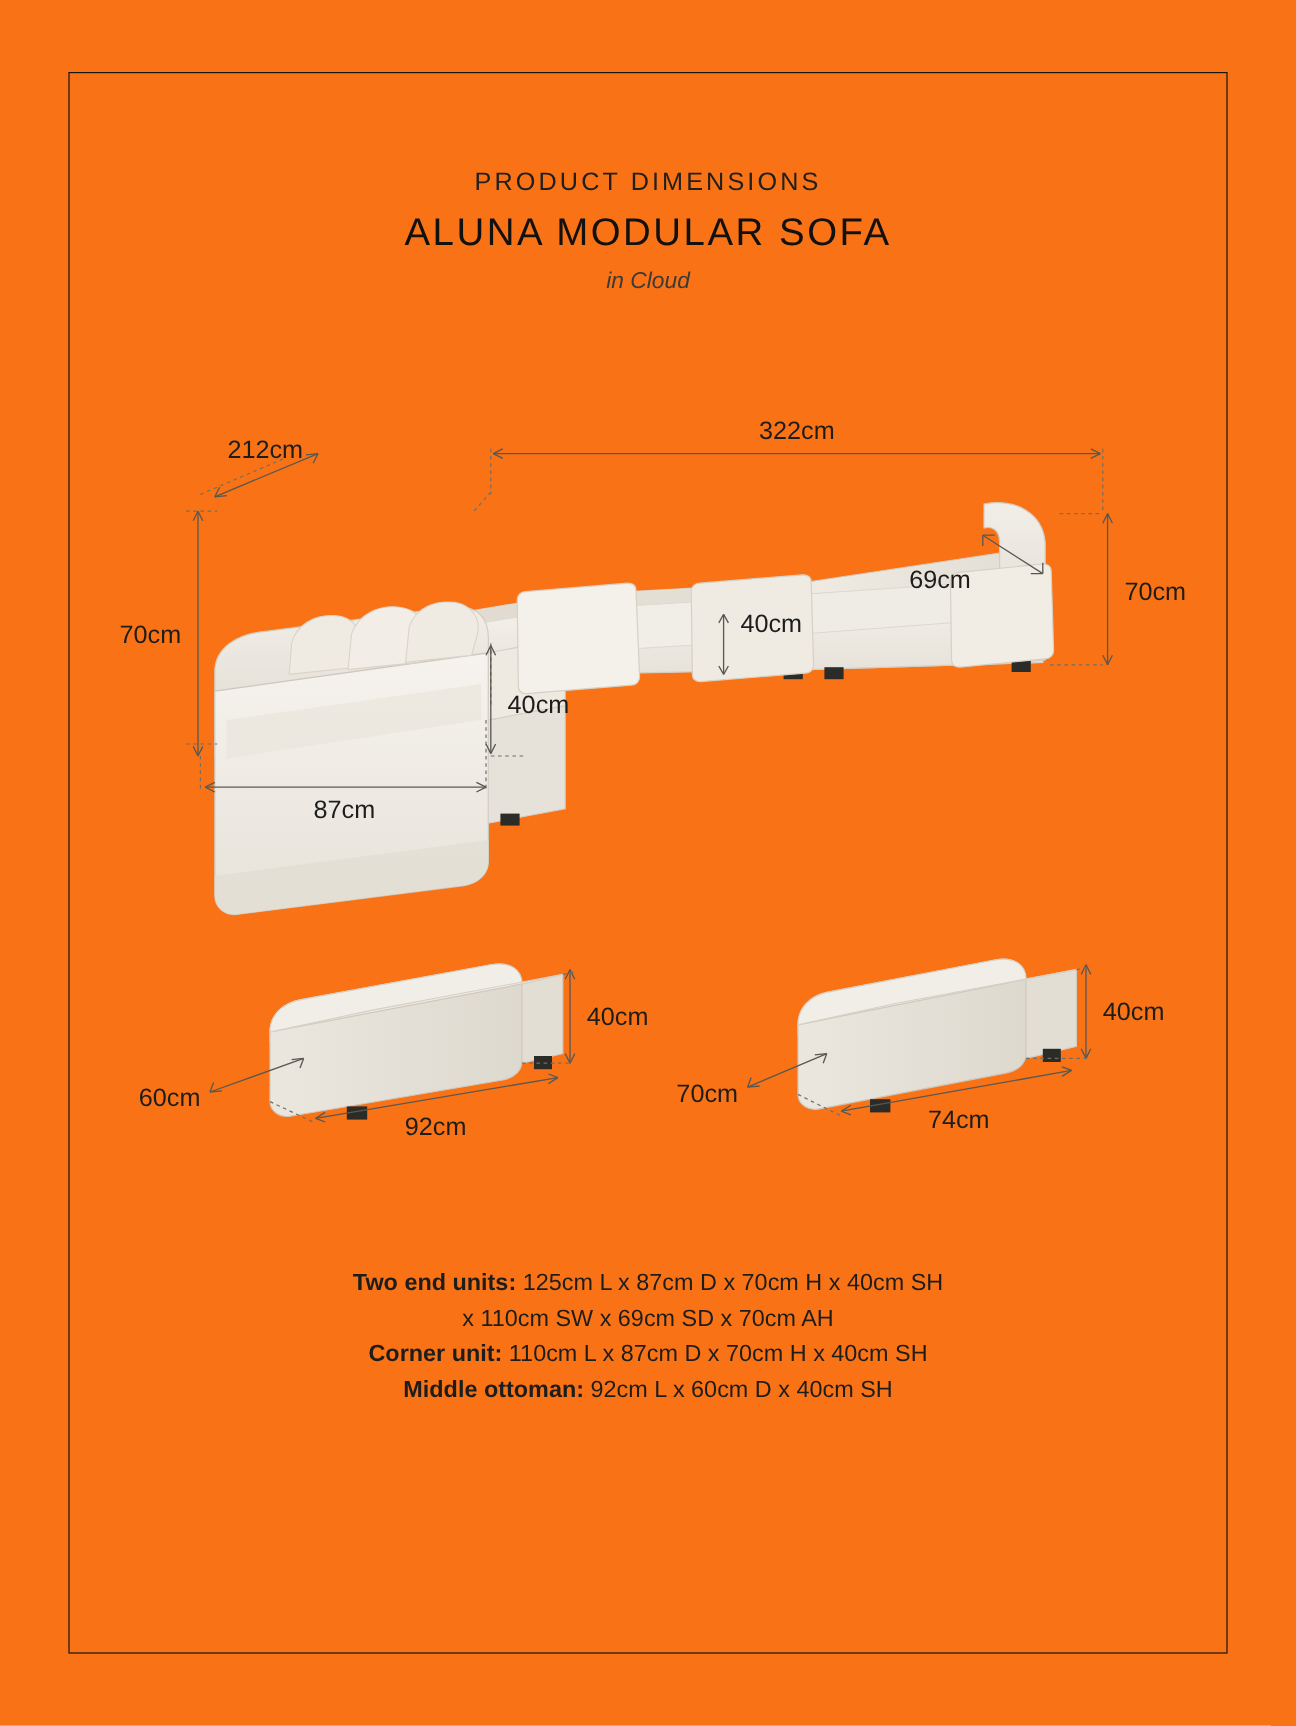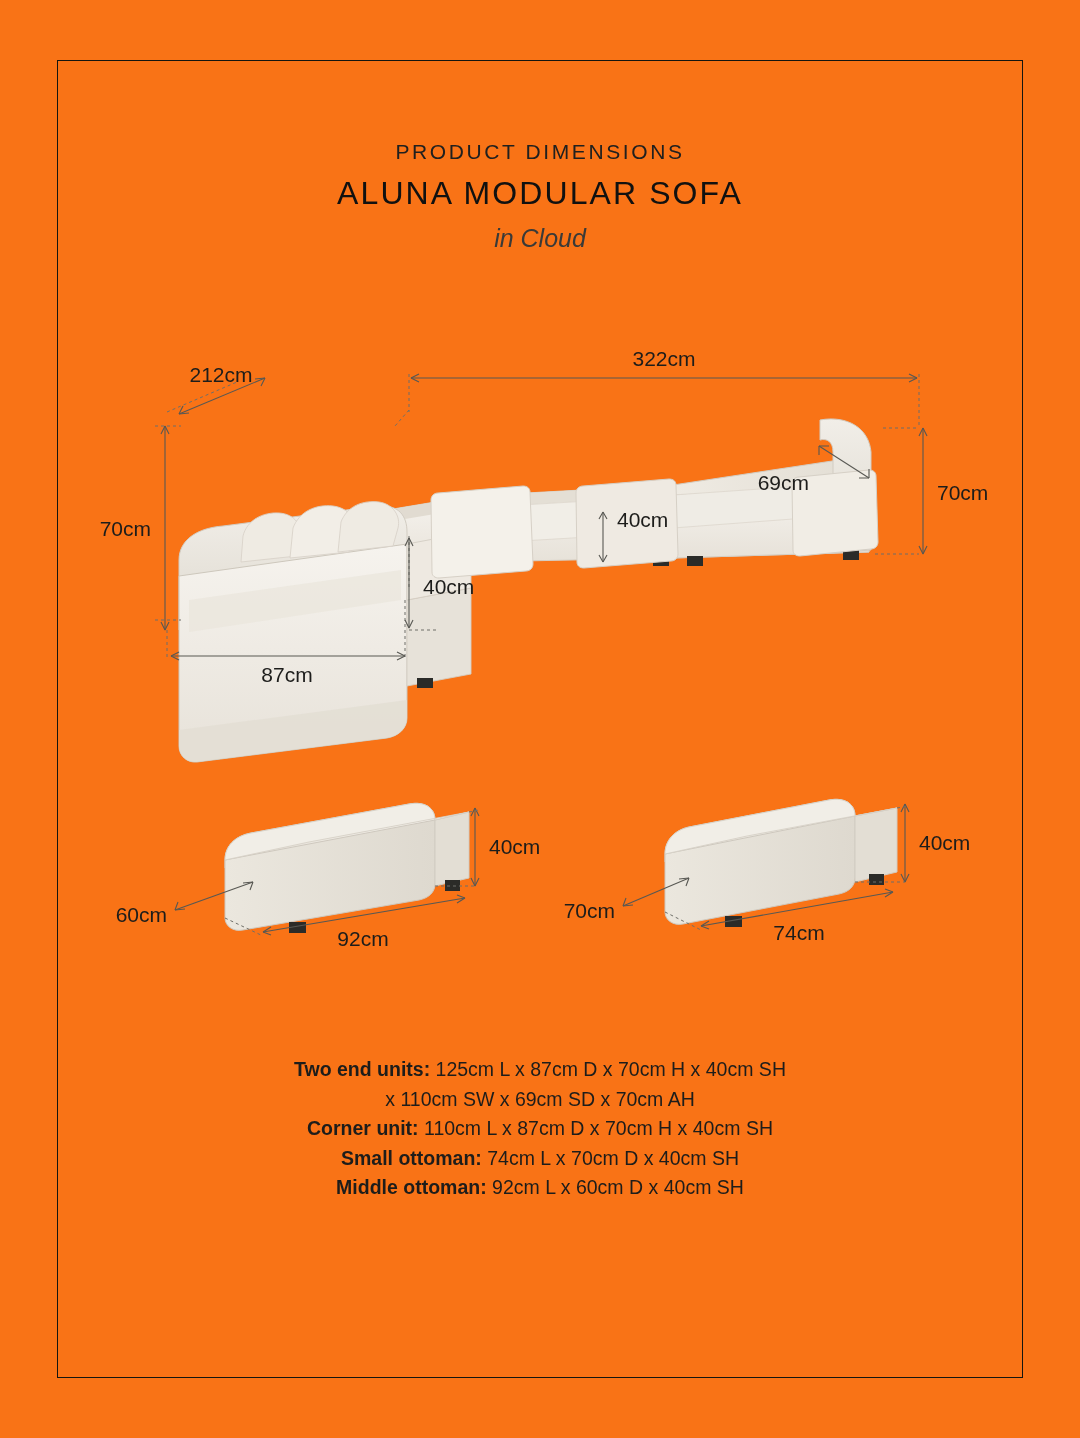--- a/index.html
+++ b/index.html
@@ -47,21 +47,21 @@
   }
   .title {
     margin-top: 11px;
     font-size: 32px;
     letter-spacing: 2.1px;
     color: #111110;
     font-weight: 400;
   }
   .subtitle {
     margin-top: 12px;
-    font-size: 25px;
+    font-size: 19px;
     font-style: italic;
     color: #3a3a38;
     font-weight: 400;
   }
 
   
   .diagram {
     position: absolute;
     left: 57px;
     top: 300px;
@@ -322,22 +322,18 @@
       <span>125cm L x 87cm D x 70cm H x 40cm SH</span>
     </div>
     <div class="spec-line">
       <span>x 110cm SW x 69cm SD x 70cm AH</span>
     </div>
     <div class="spec-line">
       <span class="lbl">Corner unit:</span>
       <span>110cm L x 87cm D x 70cm H x 40cm SH</span>
     </div>
     <div class="spec-line">
-      <span class="lbl">Small ottoman:</span>
-      <span>74cm L x 70cm D x 40cm SH</span>
-    </div>
-    <div class="spec-line">
       <span class="lbl">Middle ottoman:</span>
       <span>92cm L x 60cm D x 40cm SH</span>
     </div>
   </div>
 
 </div>
 
 </body></html>

